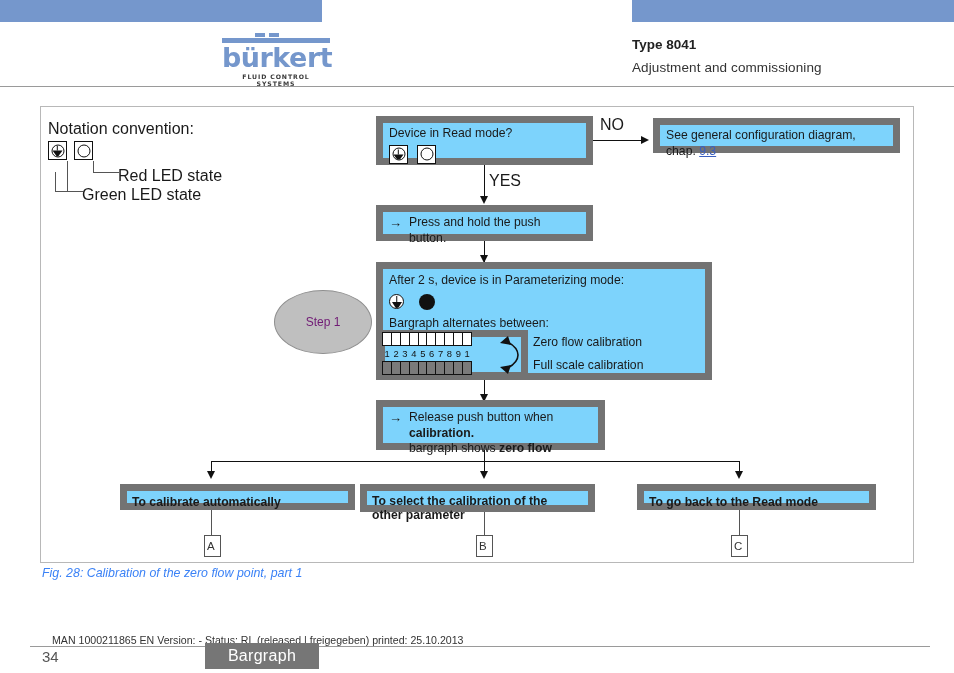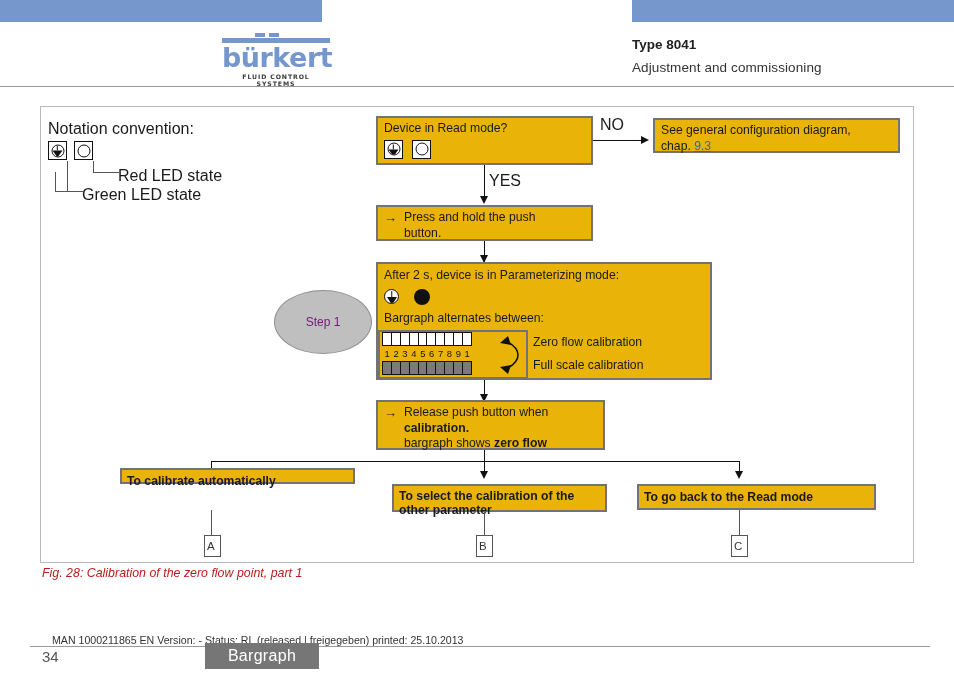--- a/index.html
+++ b/index.html
@@ -76,22 +76,22 @@
 
   
   .frame {
     left: 40px; top: 106px; width: 872px; height: 455px;
     border: 1px solid #b8b8b8;
     background: #ffffff;
   }
 
   
   .box {
-    border: 2px solid #737373;
-    background: #eab308;
+    border: 7px solid #737373;
+    background: #7dd3fc;
     box-sizing: border-box;
     font-size: 12.2px;
     line-height: 15.5px;
     color: #1a1a1a;
   }
   .box-pad { padding: 5px 7px; }
 
   .txt { font-size: 12.2px; line-height: 15.5px; color: #1a1a1a; }
   .bold { font-weight: bold; }
 
@@ -233,21 +233,21 @@
     border-left: 8px solid #111;
   }
 
   .link { color: #3a5fc0; text-decoration: underline; }
 
   
   .caption {
     left: 42px; top: 566px;
     font-style: italic;
     font-size: 12.4px;
-    color: #b91c1c;
+    color: #3b82f6;
   }
 
   
   .foot-rule { left: 30px; top: 646px; width: 900px; height: 1px; background: #9a9a9a; }
   .foot-meta {
     left: 52px; top: 634px;
     font-size: 10.6px;
     color: #333;
     white-space: nowrap;
   }
@@ -435,25 +435,25 @@
 
 <div class="abs vline" style="left:211px; top:461px; height:16px;"></div>
 <div class="abs arrow-d" style="left:207px; top:471px;"></div>
 
 <div class="abs vline" style="left:484px; top:461px; height:16px;"></div>
 <div class="abs arrow-d" style="left:480px; top:471px;"></div>
 
 <div class="abs vline" style="left:739px; top:461px; height:16px;"></div>
 <div class="abs arrow-d" style="left:735px; top:471px;"></div>
 
-<div class="abs box" style="left:120px; top:468px; width:235px; height:16px;">
+<div class="abs box" style="left:120px; top:484px; width:235px; height:26px;">
   <div class="box-pad bold" style="padding:4px 5px;">To calibrate automatically</div>
 </div>
 
-<div class="abs box" style="left:392px; top:484px; width:215px; height:28px;">
+<div class="abs box" style="left:360px; top:484px; width:235px; height:28px;">
   <div class="box-pad bold" style="padding:3px 5px; line-height:14px;">
     <div>To select the calibration of the</div>
     <div>other parameter</div>
   </div>
 </div>
 
 <div class="abs box" style="left:637px; top:484px; width:239px; height:26px;">
   <div class="box-pad bold" style="padding:4px 5px;">To go back to the Read mode</div>
 </div>
 

